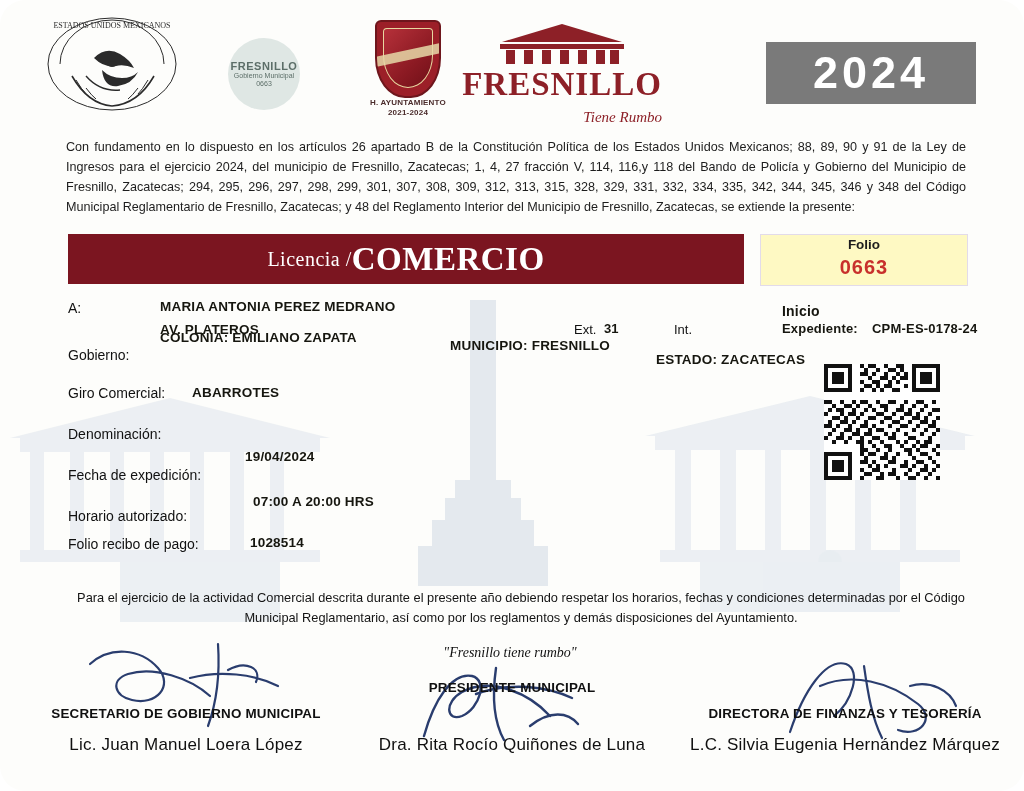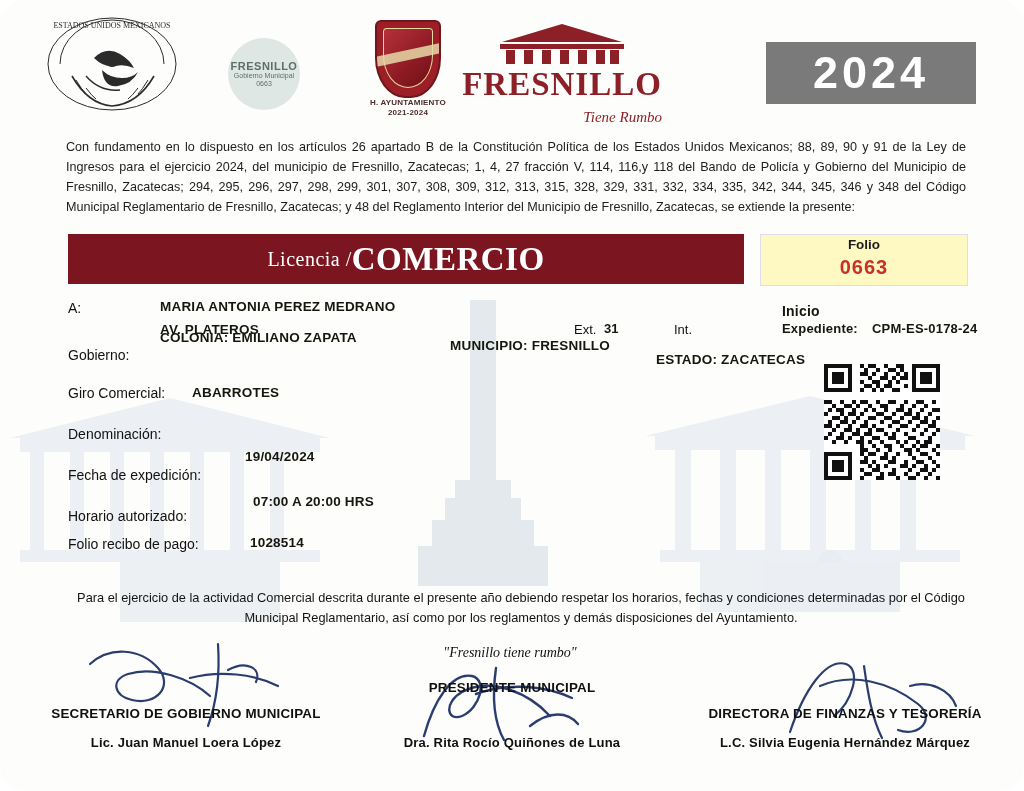--- a/index.html
+++ b/index.html
@@ -243,22 +243,22 @@
     position: absolute;
     text-align: center;
   }
   .sign-title {
     font-size: 13.4px;
     font-weight: bold;
     color: #101010;
     letter-spacing: .2px;
   }
   .sign-name {
-    font-size: 13px;
-    font-weight: bold;
+    font-size: 17px;
+    font-weight: normal;
     color: #101010;
     margin-top: 14px;
     letter-spacing: .2px;
   }
   .motto {
     position: absolute;
     left: 380px; top: 645px;
     width: 260px;
     text-align: center;
     font-family: "Liberation Serif", serif;

